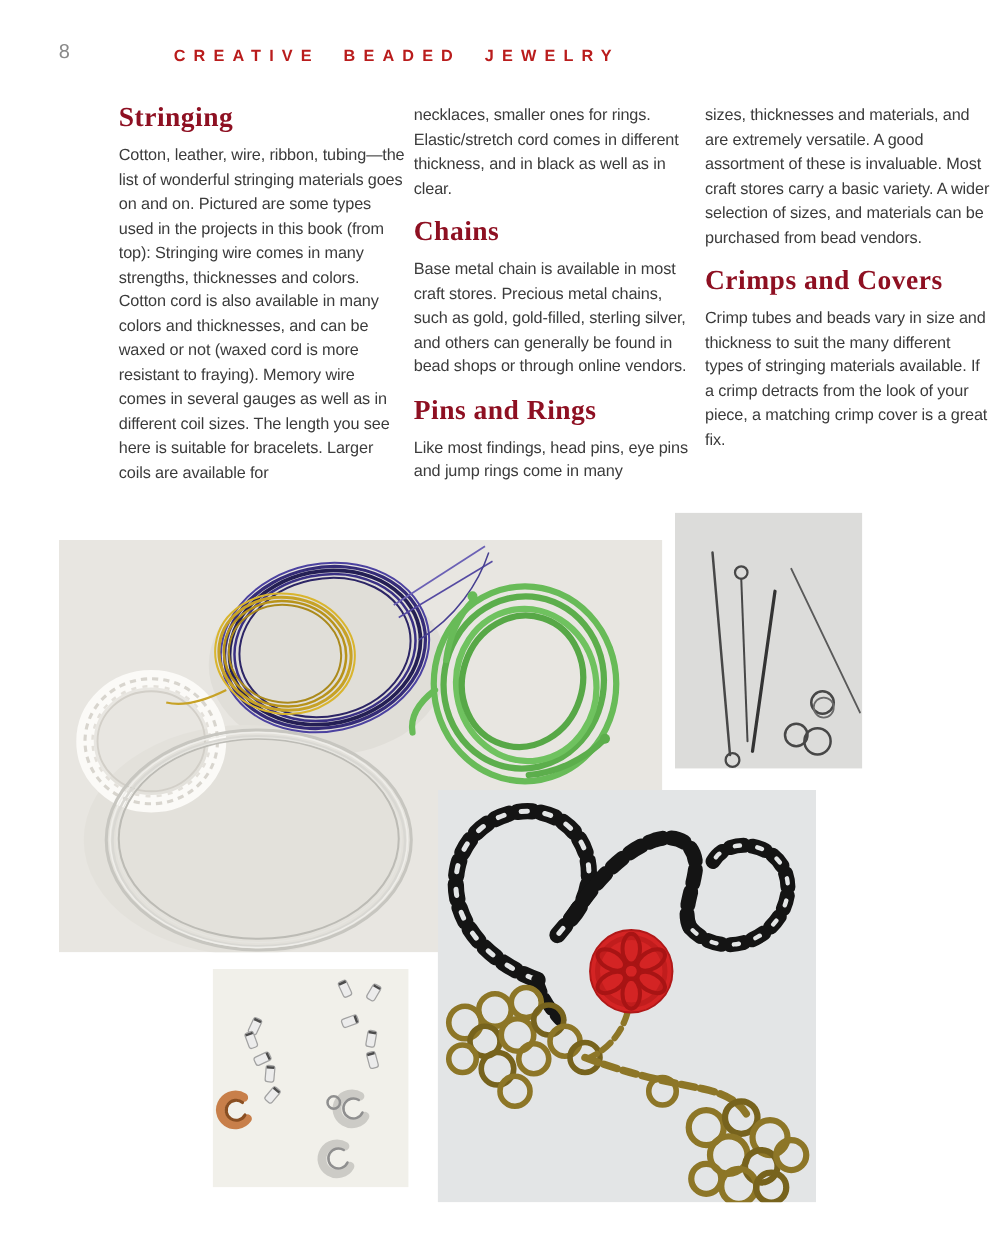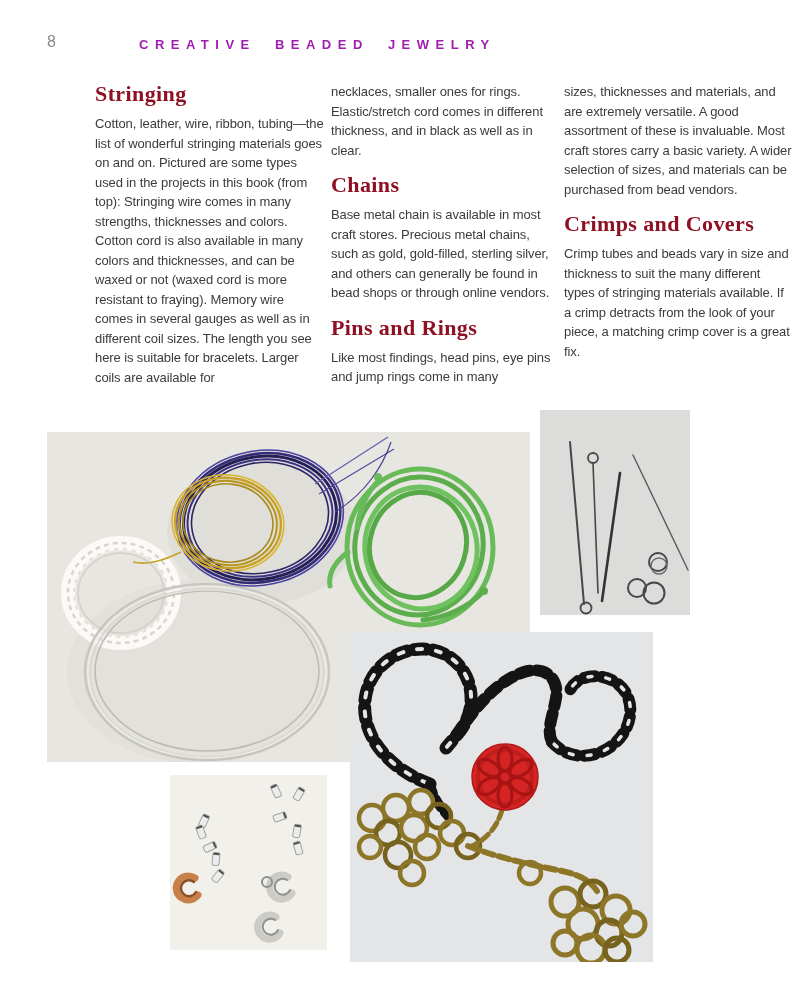--- a/index.html
+++ b/index.html
@@ -1,20 +1,20 @@
 <!DOCTYPE html>
 <html><head>
 <meta charset="utf-8">
 <style>
   html,body{margin:0;padding:0;background:#ffffff;}
   .page{position:relative;width:801px;height:1001px;background:#ffffff;overflow:hidden;
         font-family:"Liberation Sans",sans-serif;}
   .pagenum{position:absolute;left:47px;top:33px;font-size:16px;color:#8a8a8a;}
   .booktitle{position:absolute;left:139px;top:37px;font-size:13px;font-weight:bold;
-             letter-spacing:6.5px;word-spacing:9px;color:#a21caf;}
+             letter-spacing:6.5px;word-spacing:9px;color:#b91c1c;}
   .col{position:absolute;top:82px;font-size:13px;line-height:19.5px;color:#3b3b3b;
        letter-spacing:-0.1px;margin-left:48px;}
   .col1{left:47px;width:230px;}
   .col2{left:283px;width:226px;}
   .col3{left:516px;width:228px;}
   .col p{margin:0;}
   .col h2{font-family:"Liberation Serif",serif;font-weight:bold;font-size:22px;
           line-height:24px;color:#8e1022;margin:13px 0 8px 0;letter-spacing:0.4px;}
   .col h2.first{margin-top:0;}
   .photo{position:absolute;overflow:hidden;}

